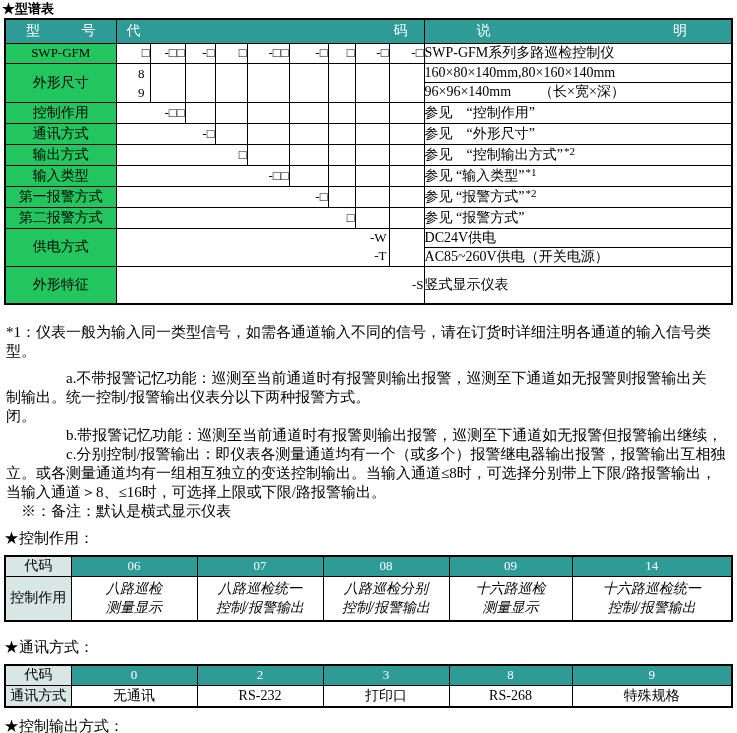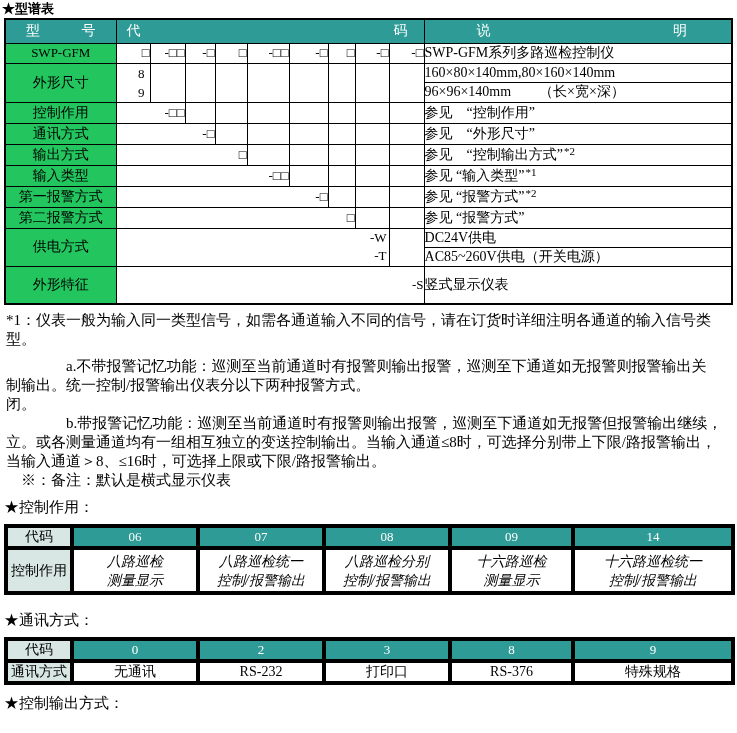--- a/index.html
+++ b/index.html
@@ -19,28 +19,28 @@
   .pad-desc {padding:0 44px 0 52px;}
   .lbl {background:#22c55e; text-align:center; font-size:14px;}
   .code {text-align:right; font-size:13px; padding-right:2px;}
   .code2 div {line-height:19px; text-align:right; padding-right:5px; font-size:13px;}
   .codep div {line-height:18px; text-align:right; padding-right:2px; font-size:13px;}
   .desc {font-size:14px; padding-left:3px; text-align:left;}
   .sup {font-size:11px; position:relative; top:-4px; margin-left:1px;}
   .h20{height:20px}.h19{height:19px}.h21{height:21px}.h18{height:18px}.h26{height:38px}
 
   
-  .notes {margin-top:6px; font-size:15px; line-height:19px; padding-left:4px;}
+  .notes {margin-top:18px; font-size:15px; line-height:19px; padding-left:4px;}
   .note-line {min-height:19px;}
   .gap8 {height:8px;}
 
   
   .section-title {font-size:15px; margin-top:8px; padding-left:2px; height:19px; line-height:19px;}
   table.opt {width:727px; border:2px solid #000; margin-left:2px; margin-top:7px; text-align:center;}
-  table.opt td {border:4px solid #000000; padding:0; overflow:hidden;}
+  table.opt td {border:1px solid #000000; padding:0; overflow:hidden;}
   tr.opt-hdr {height:20px;}
   tr.opt-hdr td.cv {background:#2e9b96; color:#fff; font-size:13px;}
   .opt .corner {background:#d8e7e3; font-size:14px;}
   .opt-body {font-size:14px;}
   .opt-body div {line-height:19px;font-style:italic;}
   tr.h45 {height:45px;}
   tr.h22 {height:22px;}
 </style>
 </head>
 <body>
@@ -204,20 +204,21 @@
     </table>
 
   <div class="notes">
     <div class="note-line">*1：仪表一般为输入同一类型信号，如需各通道输入不同的信号，请在订货时详细注明各通道的输入信号类</div>
     <div class="note-line">型。</div>
     <div class="gap8"></div>
     <div class="note-line">　　　　a.不带报警记忆功能：巡测至当前通道时有报警则输出报警，巡测至下通道如无报警则报警输出关</div>
     <div class="note-line">制输出。统一控制/报警输出仪表分以下两种报警方式。</div>
     <div class="note-line">闭。</div>
     <div class="note-line">　　　　b.带报警记忆功能：巡测至当前通道时有报警则输出报警，巡测至下通道如无报警但报警输出继续，</div>
+    <div class="note-line">　　　　c.分别控制/报警输出：即仪表各测量通道均有一个（或多个）报警继电器输出报警，报警输出互相独</div>
     <div class="note-line">立。或各测量通道均有一组相互独立的变送控制输出。当输入通道≤8时，可选择分别带上下限/路报警输出，</div>
     <div class="note-line">当输入通道＞8、≤16时，可选择上限或下限/路报警输出。</div>
     <div class="note-line">　※：备注：默认是横式显示仪表</div>
   </div>
 
   <div class="section-title">★控制作用：</div>
   <table class="opt">
     <colgroup>
       <col style="width:66px">
         <col style="width:126px">
@@ -278,21 +279,21 @@
       <td class="cv">2</td>
       <td class="cv">3</td>
       <td class="cv">8</td>
       <td class="cv">9</td>
     </tr>
     <tr class="h22">
       <td class="corner">通讯方式</td>
       <td class="opt-body">无通讯</td>
       <td class="opt-body">RS-232</td>
       <td class="opt-body">打印口</td>
-      <td class="opt-body">RS-376</td>
+      <td class="opt-body">RS-268</td>
       <td class="opt-body">特殊规格</td>
     </tr>
   </tbody>
     </table>
 
   <div class="section-title" style="margin-top:9px">★控制输出方式：</div>
 
 </div>
 
 </body></html>

